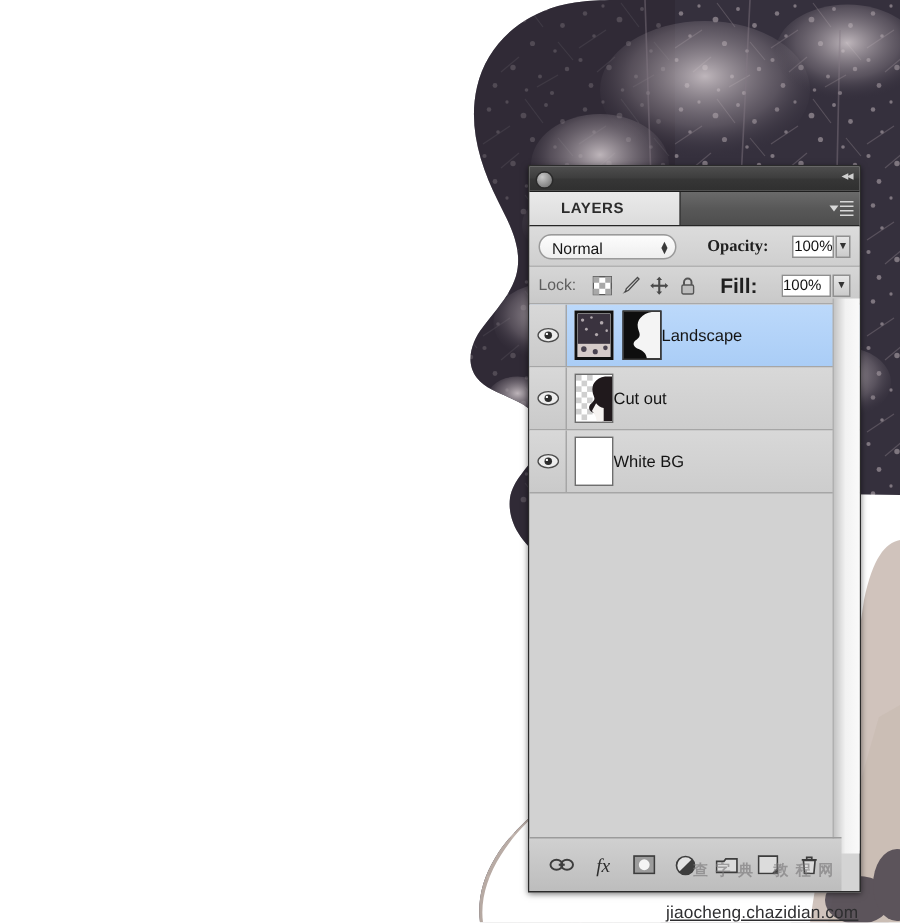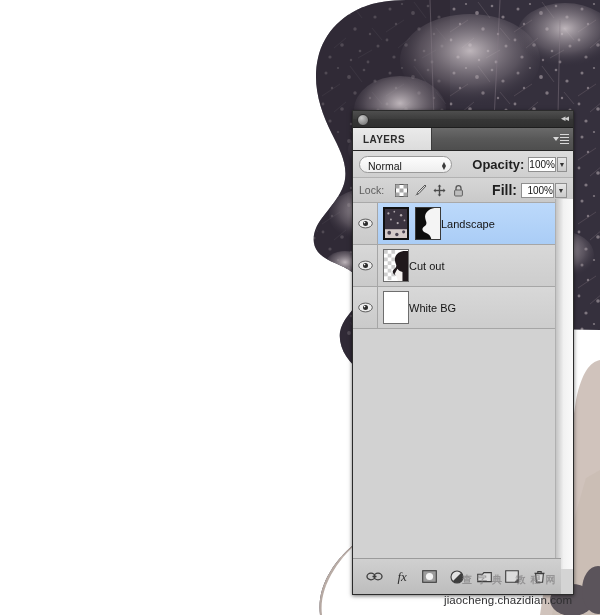--- a/index.html
+++ b/index.html
@@ -40,21 +40,21 @@
     line-height:11px;font-family:"DejaVu Sans",sans-serif;
   }
 
   
   .tab-strip{
     position:relative;height:22px;
     background:linear-gradient(to bottom,#6a6a6a 0%,#585858 50%,#4e4e4e 100%);
     border-bottom:1px solid #262626;
   }
   .tab{
-    position:absolute;left:0;top:0;height:22px;min-width:58px;padding:0 10px;
+    position:absolute;left:0;top:0;height:22px;min-width:58px;padding:0 21px;
     display:flex;align-items:center;
     background:linear-gradient(to bottom,#eaeaea 0%,#dcdcdc 100%);
     border-right:1px solid #3c3c3c;
     font-size:10px;font-weight:bold;color:#2c2c2c;letter-spacing:.4px;
   }
   .panel-menu{
     position:absolute;right:4px;top:4px;width:18px;height:14px;
     display:flex;align-items:center;justify-content:flex-end;gap:1px;
   }
   .pm-caret{width:0;height:0;border-left:3px solid transparent;border-right:3px solid transparent;border-top:4px solid #d8d8d8;}
@@ -69,25 +69,25 @@
     display:flex;align-items:center;padding:0 6px;
   }
   .blend-select{
     width:112px;height:17px;border-radius:9px;
     background:linear-gradient(to bottom,#fdfdfd,#eeeeee);
     border:1px solid #9a9a9a;
     display:flex;align-items:center;justify-content:space-between;
     padding:4px 4px 0 8px;font-size:10.5px;color:#151515;box-sizing:border-box;
   }
   .updown{display:flex;flex-direction:column;line-height:4px;font-size:7px;color:#3a3a3a;}
-  .opac-label{margin-left:20px;font-size:13px;font-weight:bold;color:#1f1f1f;}
+  .opac-label{margin-left:20px;font-size:11px;font-weight:bold;color:#1f1f1f;font-family:Liberation Serif, serif;}
   .numbox{
-    margin-left:4px;width:33px;height:15px;
+    margin-left:16px;width:33px;height:15px;
     background:#ffffff;border:1px solid #8f8f8f;
-    display:flex;align-items:center;justify-content:flex-end;
+    display:flex;align-items:center;justify-content:flex-start;
     font-size:10px;color:#111;box-sizing:border-box;
   }
   .numarrow{
     margin-left:1px;width:12px;height:15px;
     background:linear-gradient(to bottom,#e7e7e7,#cbcbcb);
     border:1px solid #909090;
     display:flex;align-items:center;justify-content:center;
     font-size:7px;color:#333;box-sizing:border-box;
   }
 
@@ -149,22 +149,22 @@
   }
   .fticon{width:17px;height:17px;display:flex;align-items:center;justify-content:center;}
 
   
   #watermark{position:absolute;left:440px;top:573px;width:160px;height:42px;pointer-events:none;}
   .wm-cn{
     position:absolute;left:22px;top:0;font-size:10px;color:rgba(120,118,120,.62);
     letter-spacing:5px;font-family:"DejaVu Sans",sans-serif;font-weight:bold;
   }
   .wm-url{
-    position:absolute;left:4px;top:21px;font-size:11.5px;color:#2e2e30;
-    font-family:"Liberation Sans",sans-serif;letter-spacing:.1px;
+    position:absolute;left:4px;top:30px;font-size:11.5px;color:#2e2e30;
+    font-family:"Liberation Sans",sans-serif;letter-spacing:.1px;text-decoration:underline;
   }
 </style>
 </head>
 <body>
 
 <div id="canvas">
   <svg id="artwork" viewBox="0 0 600 615" preserveAspectRatio="none">
     <defs>
 
       <pattern id="treeTex" width="64" height="64" patternUnits="userSpaceOnUse">

